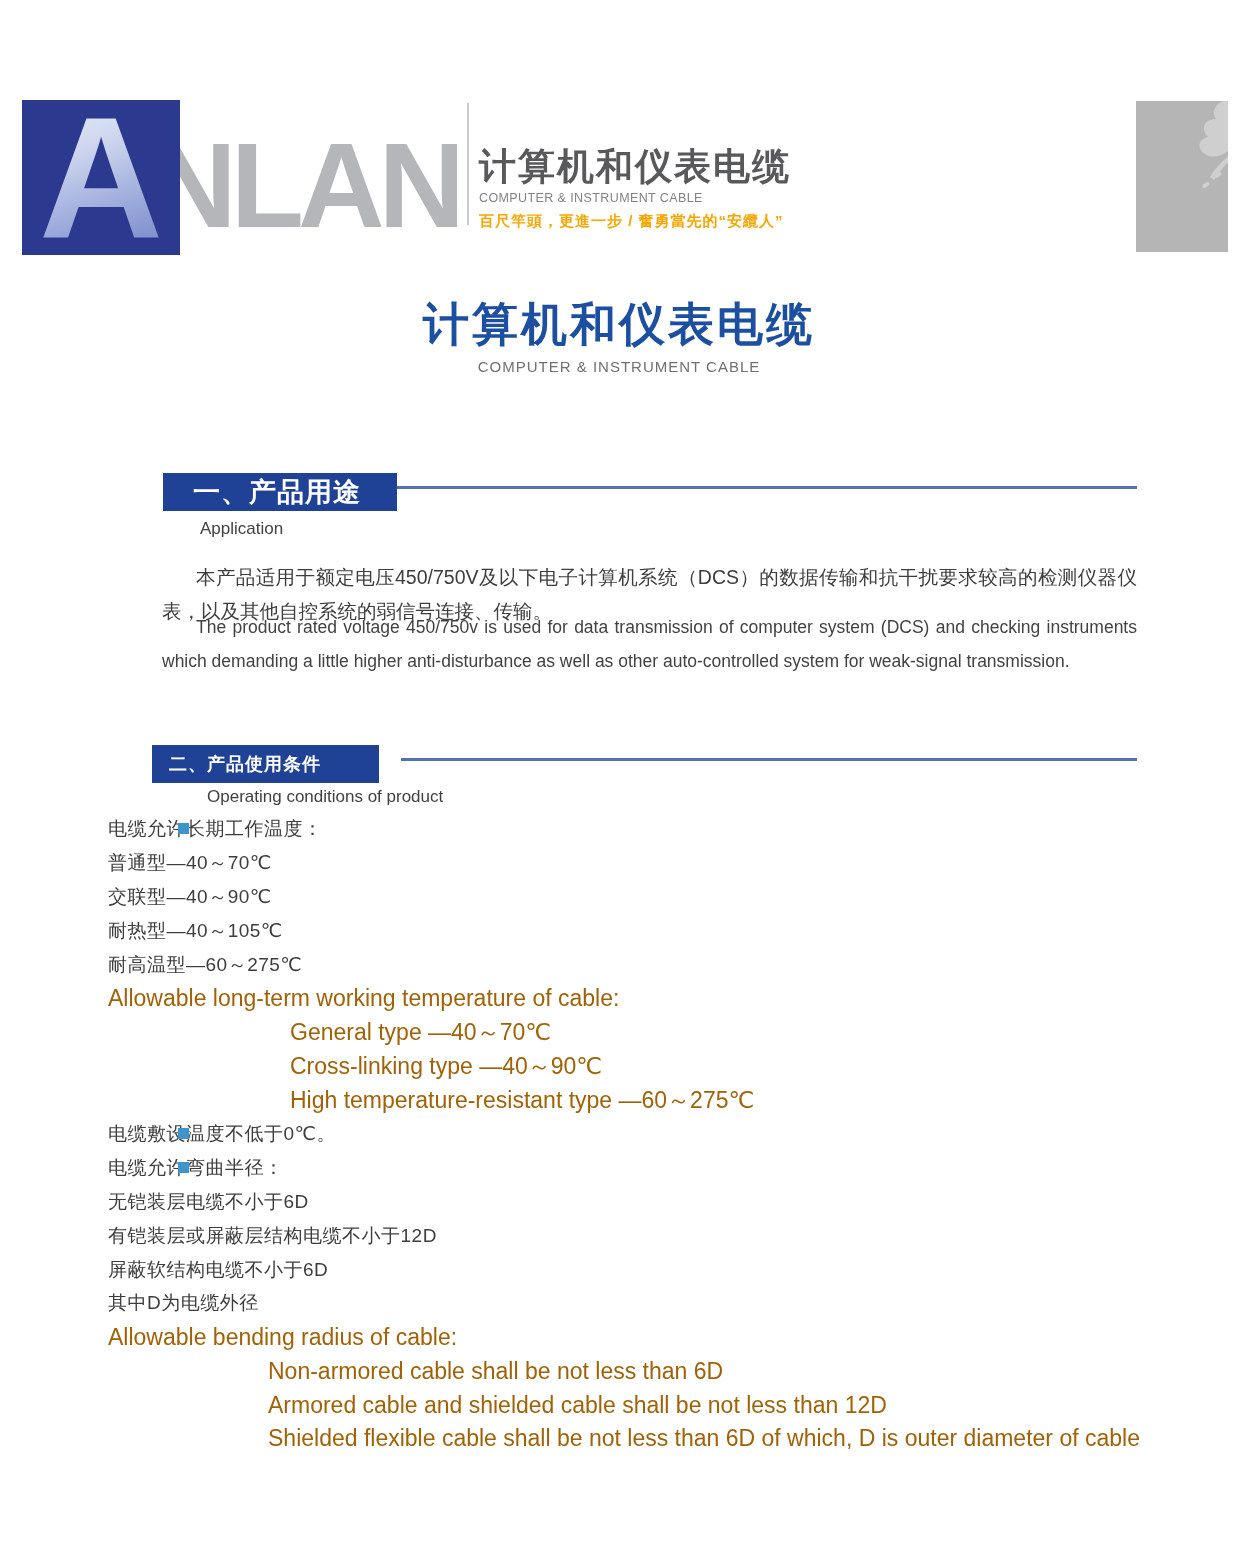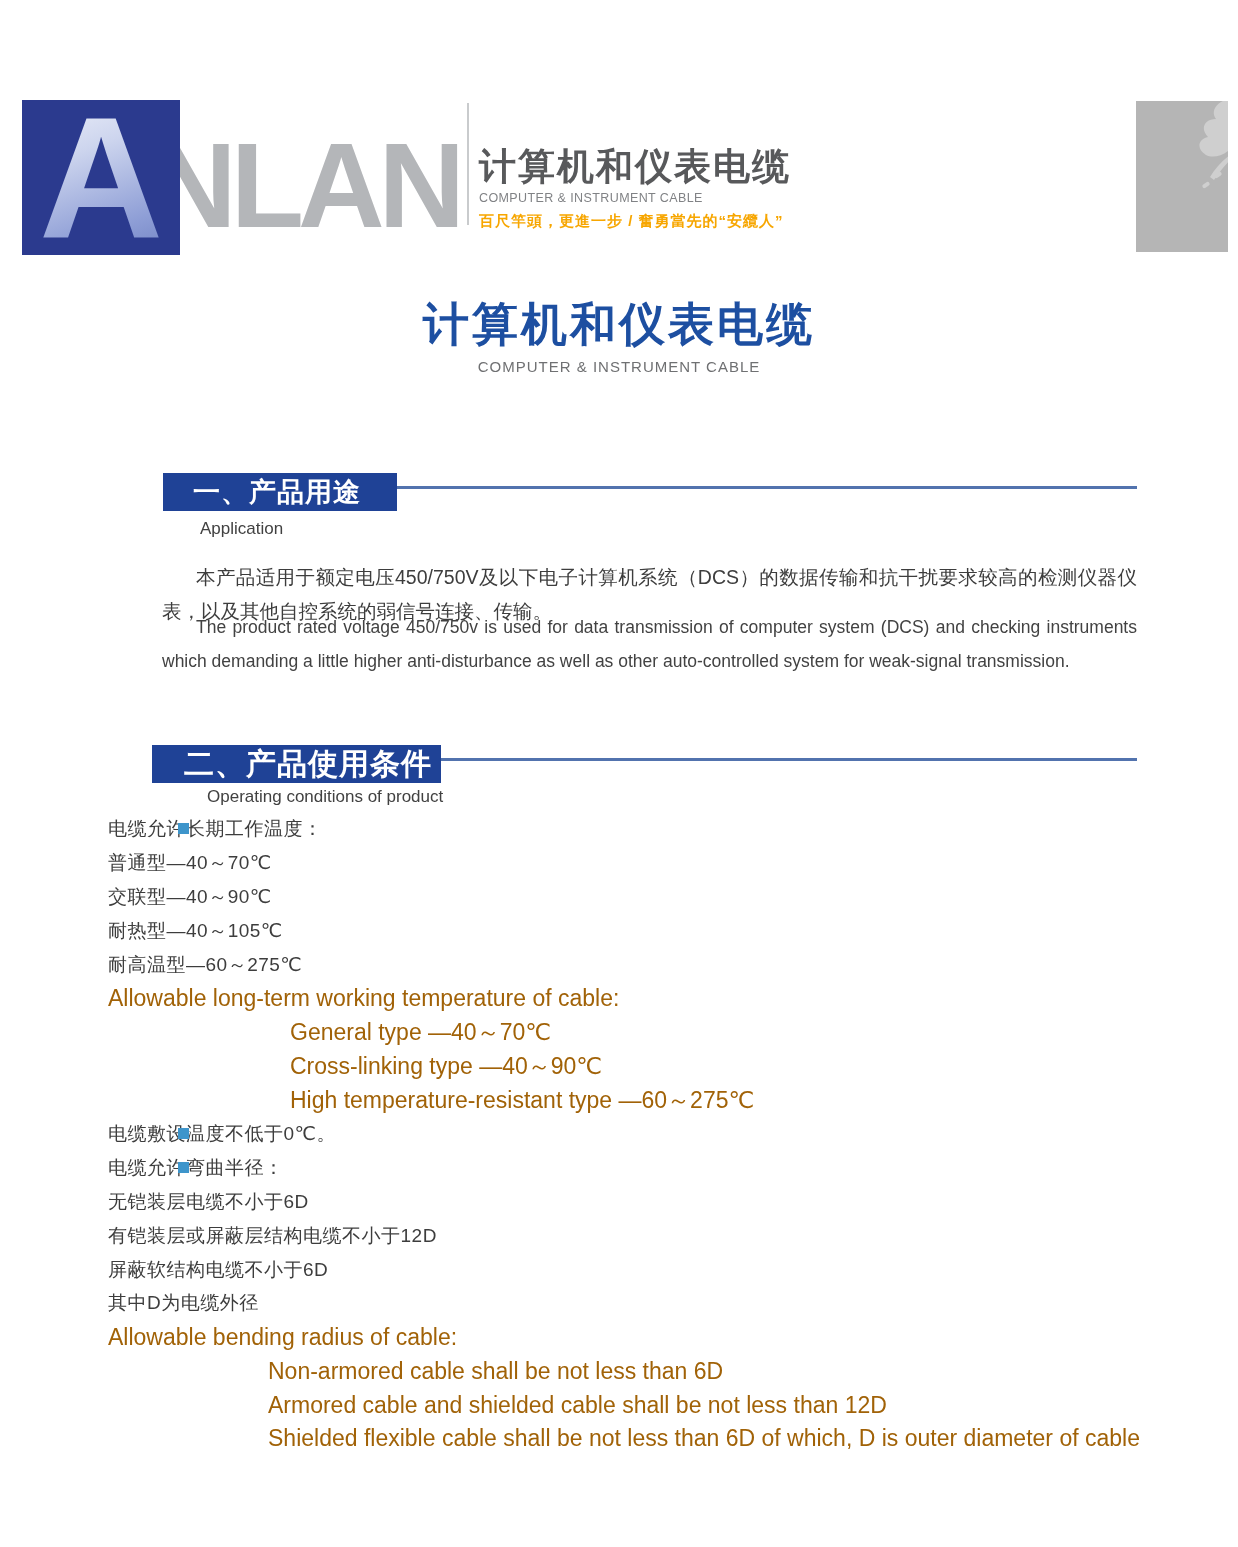--- a/index.html
+++ b/index.html
@@ -59,21 +59,21 @@
     position:absolute;left:0;top:358px;width:1238px;text-align:center;
     font-size:15px;color:#6f7072;letter-spacing:1px;
   }
   
   .sec-box{
     position:absolute;height:38px;background:#1f4296;color:#ffffff;
     font-weight:bold;letter-spacing:1px;z-index:2;
     display:flex;align-items:center;
   }
   .sec-box.s1{left:163px;top:473px;width:234px;font-size:27px;padding-left:30px;box-sizing:border-box;}
-  .sec-box.s2{left:152px;top:745px;width:289px;font-size:30px;padding-left:32px;box-sizing:border-box;}
+  .sec-box.s2{left:152px;top:745px;width:227px;font-size:18px;padding-left:17px;box-sizing:border-box;}
   .sec-line{position:absolute;height:3px;background:#5273ae;z-index:1;}
   .sec-line.l1{left:397px;top:486px;width:740px;}
   .sec-line.l2{left:401px;top:758px;width:736px;}
   .sec-sub{position:absolute;font-size:17px;color:#414141;}
   .sec-sub.a1{left:200px;top:519px;}
   .sec-sub.a2{left:207px;top:787px;}
   
   .para{
     position:absolute;left:162px;width:975px;text-align:justify;color:#3d3d3d;
   }

